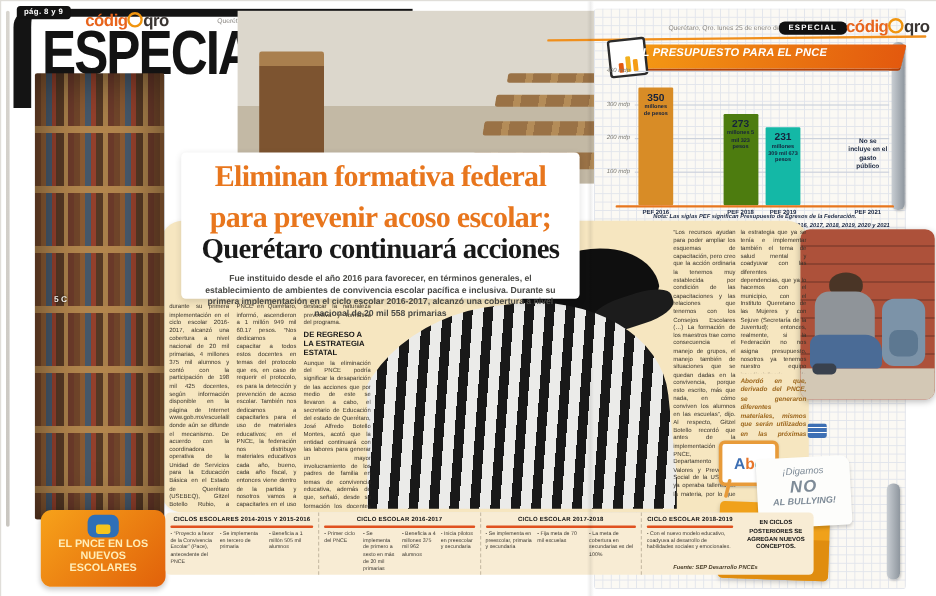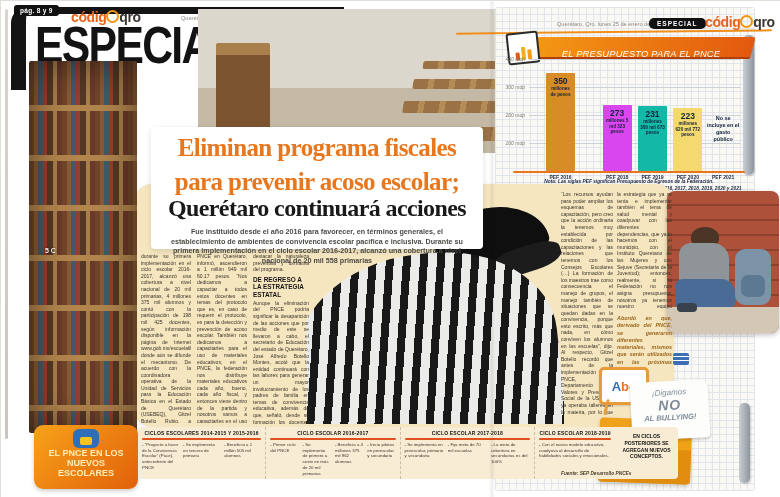--- a/index.html
+++ b/index.html
@@ -67,21 +67,21 @@
 
   
   .gridpaper{left:494px;top:6px;width:260px;height:484px;background-color:#fbf9f4;
     background-image:linear-gradient(#e2e5ec 1px,transparent 1px),linear-gradient(90deg,#e2e5ec 1px,transparent 1px);
     background-size:7px 7px;border-radius:3px;}
   .orange-line{left:455px;top:30px;width:316px;height:2px;background:#f08f1c;transform:rotate(-.6deg);border-radius:2px;}
   .pencil{width:11px;background:linear-gradient(90deg,#c9ced3,#8e969e);border-radius:5px;box-shadow:1px 1px 2px rgba(0,0,0,.2);}
 
   
   .ribbon{left:514px;top:36px;width:238px;height:20px;background:linear-gradient(90deg,#f59d14,#e3590e);transform:skewX(-14deg);border-radius:2px;box-shadow:0 2px 0 #b23f06;}
-  .ribbon-text{left:528px;top:48px;width:224px;color:#fff;font-weight:normal;font-style:italic;font-size:9.3px;letter-spacing:.2px;text-align:center;}
+  .ribbon-text{left:528px;top:38px;width:224px;color:#fff;font-weight:bold;font-style:italic;font-size:9.3px;letter-spacing:.2px;}
   .chart-icon{left:506px;top:31px;width:24px;height:24px;background:#fff;border:2px solid #2b2b2b;border-radius:3px;transform:rotate(-6deg);display:flex;align-items:flex-end;justify-content:center;gap:2px;padding:2px;}
   .chart-icon i{display:block;width:4px;border-radius:1px;}
   .plot{left:528px;top:58px;width:212px;height:112px;}
   .gline{position:absolute;left:0;width:100%;height:1px;background:#ccd2dc;}
   .ylab{position:absolute;right:216px;width:40px;text-align:right;font-size:5px;font-style:italic;color:#7b7b76;}
   .slot{position:absolute;bottom:0;width:35px;height:100%;}
   .bar{position:absolute;bottom:0;left:3px;width:29px;border-radius:1px;text-align:center;}
   .bnum{font-size:8.5px;font-weight:bold;color:#15223c;margin-top:3px;}
   .brest{font-size:4.6px;font-weight:bold;color:#15223c;line-height:1.25;padding:0 2px;}
   .nobar{position:absolute;bottom:28px;left:1px;width:33px;text-align:center;font-size:5.4px;font-weight:bold;color:#15223c;line-height:1.3;}
@@ -164,46 +164,39 @@
   <div class="abs ribbon-text">EL PRESUPUESTO PARA EL PNCE</div>
   <div class="abs plot">
       <div class="gline" style="top: 0px;"></div>
       <div class="ylab" style="top: -3px;">400 mdp</div>
       <div class="gline" style="top: 28px;"></div>
       <div class="ylab" style="top: 25px;">300 mdp</div>
       <div class="gline" style="top: 56px;"></div>
       <div class="ylab" style="top: 53px;">200 mdp</div>
       <div class="gline" style="top: 84px;"></div>
       <div class="ylab" style="top: 81px;">100 mdp</div>
-      <div class="slot" style="left: 14px;">
+      <div class="slot" style="left: 0px;">
         <div class="xlab">PEF 2016</div>
         <div class="bar" style="height: 98px; background: rgb(216, 140, 38);">
           <div class="bnum">350</div>
           <div class="brest">millones de pesos</div>
         </div>
       </div>
       <div class="slot" style="left: 70.6667px;">
         <div class="xlab">PEF 2018</div>
-        <div class="bar" style="height: 66px; background: #d946ef;">
+        <div class="bar" style="height: 76px; background: #4d7c0f;">
           <div class="bnum">273</div>
           <div class="brest">millones 5 mil 323 pesos</div>
         </div>
       </div>
       <div class="slot" style="left: 106px;">
         <div class="xlab">PEF 2019</div>
         <div class="bar" style="height: 65px; background: #14b8a6;">
           <div class="bnum">231</div>
           <div class="brest">millones 309 mil 673 pesos</div>
-        </div>
-      </div>
-      <div class="slot" style="left: 141.333px;">
-        <div class="xlab">PEF 2020</div>
-        <div class="bar" style="height: 63px; background: rgb(244, 217, 110);">
-          <div class="bnum">223</div>
-          <div class="brest">millones 620 mil 772 pesos</div>
         </div>
       </div>
       <div class="slot" style="left: 176.667px;">
         <div class="xlab">PEF 2021</div>
         <div class="nobar">No se incluye en el gasto público</div>
       </div>
     </div>
   <div class="abs baseline"></div>
   <div class="abs chart-note">
     <div>Nota: Las siglas PEF significan Presupuesto de Egresos de la Federación.</div>
@@ -225,21 +218,21 @@
     <div class="abs boy-jeans"></div>
     <div class="abs boy-shoe"></div>
     <div class="abs backpack"></div>
     <div class="abs backpack-pocket"></div>
   </div>
 
   <div class="abs bookshelf"></div>
   <div class="abs shelf-tag">5 C</div>
 
   <div class="abs headline-card">
-    <div class="hl1">Eliminan programa fiscales</div>
+    <div class="hl1">Eliminan formativa federal</div>
     <div class="hl1">para prevenir acoso escolar;</div>
     <div class="hl3">Querétaro continuará acciones</div>
     <div class="deck">Fue instituido desde el año 2016 para favorecer, en términos generales, el establecimiento de ambientes de convivencia escolar pacífica e inclusiva. Durante su primera implementación en el ciclo escolar 2016-2017, alcanzó una cobertura a nivel nacional de 20 mil 558 primarias</div>
   </div>
 
   <div class="abs col" style="left:140px;top:252px;width:50px;height:170px;">durante su primera implementación en el ciclo escolar 2016-2017, alcanzó una cobertura a nivel nacional de 20 mil primarias, 4 millones 375 mil alumnos y contó con la participación de 198 mil 425 docentes, según información disponible en la página de Internet www.gob.mx/escuelalibredeacoso, donde aún se difunde el mecanismo. De acuerdo con la coordinadora operativa de la Unidad de Servicios para la Educación Básica en el Estado de Querétaro (USEBEQ), Gitzel Botello Rubio, a través del programa, en la entidad queretana, el año pasado se atendieron a mil 389 figuras educativas, cerca de mil planteles educativos y 261 mil 550 niñas, niños y adolescentes. Los recursos asignados en 2020 para el</div>
   <div class="abs col" style="left:196px;top:252px;width:50px;height:170px;">PNCE en Querétaro, informó, ascendieron a 1 millón 949 mil 60.17 pesos. “Nos dedicamos a capacitar a todos estos docentes en temas del protocolo que es, en caso de requerir el protocolo, es para la detección y prevención de acoso escolar. También nos dedicamos a capacitarles para el uso de materiales educativos; en el PNCE, la federación nos distribuye materiales educativos cada año, bueno, cada año fiscal, y entonces viene dentro de la partida y nosotros vamos a capacitarles en el uso de estos materiales. Adicional a esto, pues, promovemos dentro de esas capacitaciones el desarrollo de habilidades socioemocionales, para que los docentes tengan todas estas herramientas”, refirió, tras</div>
   <div class="abs" style="left:252px;top:252px;width:56px;height:172px;overflow:hidden;">
     <div class="col" style="position:static;">destacar la naturaleza preventiva y formativa del programa.</div>
     <div class="col-h">DE REGRESO A LA ESTRATEGIA ESTATAL</div>

